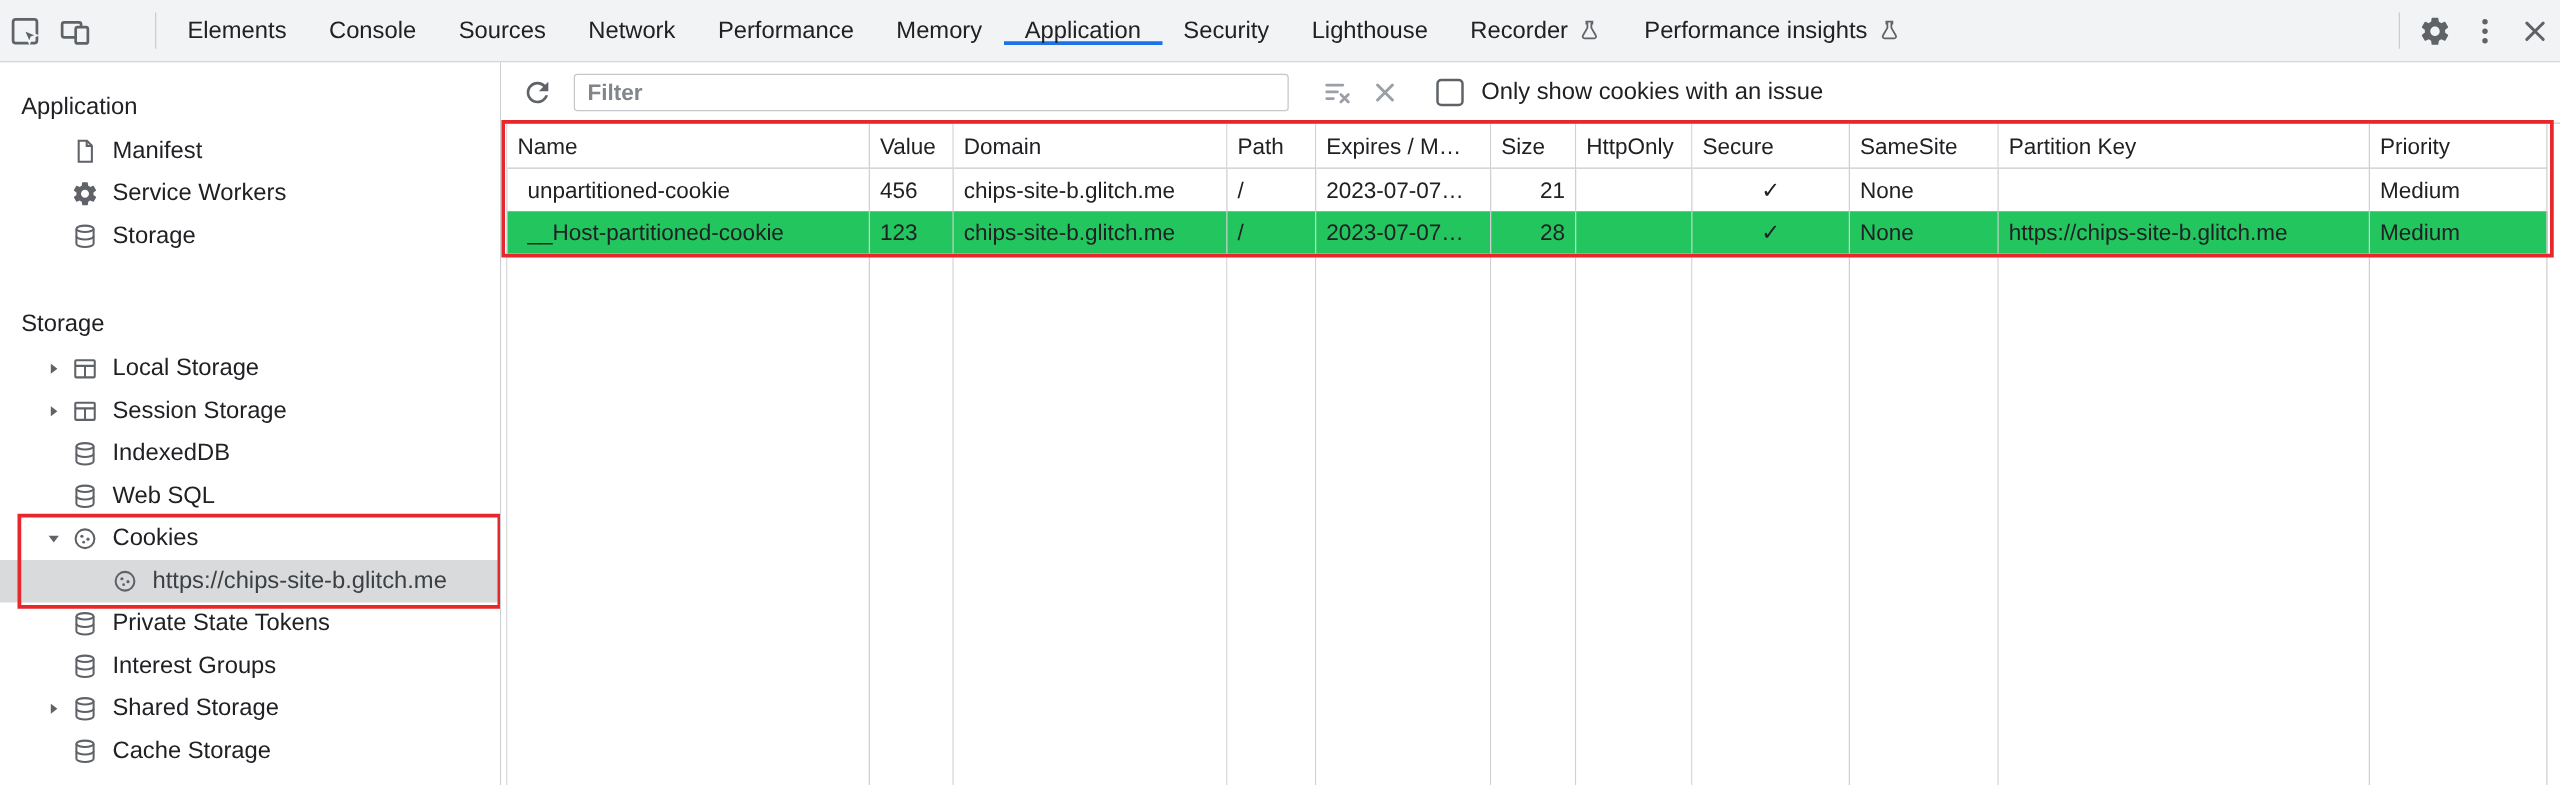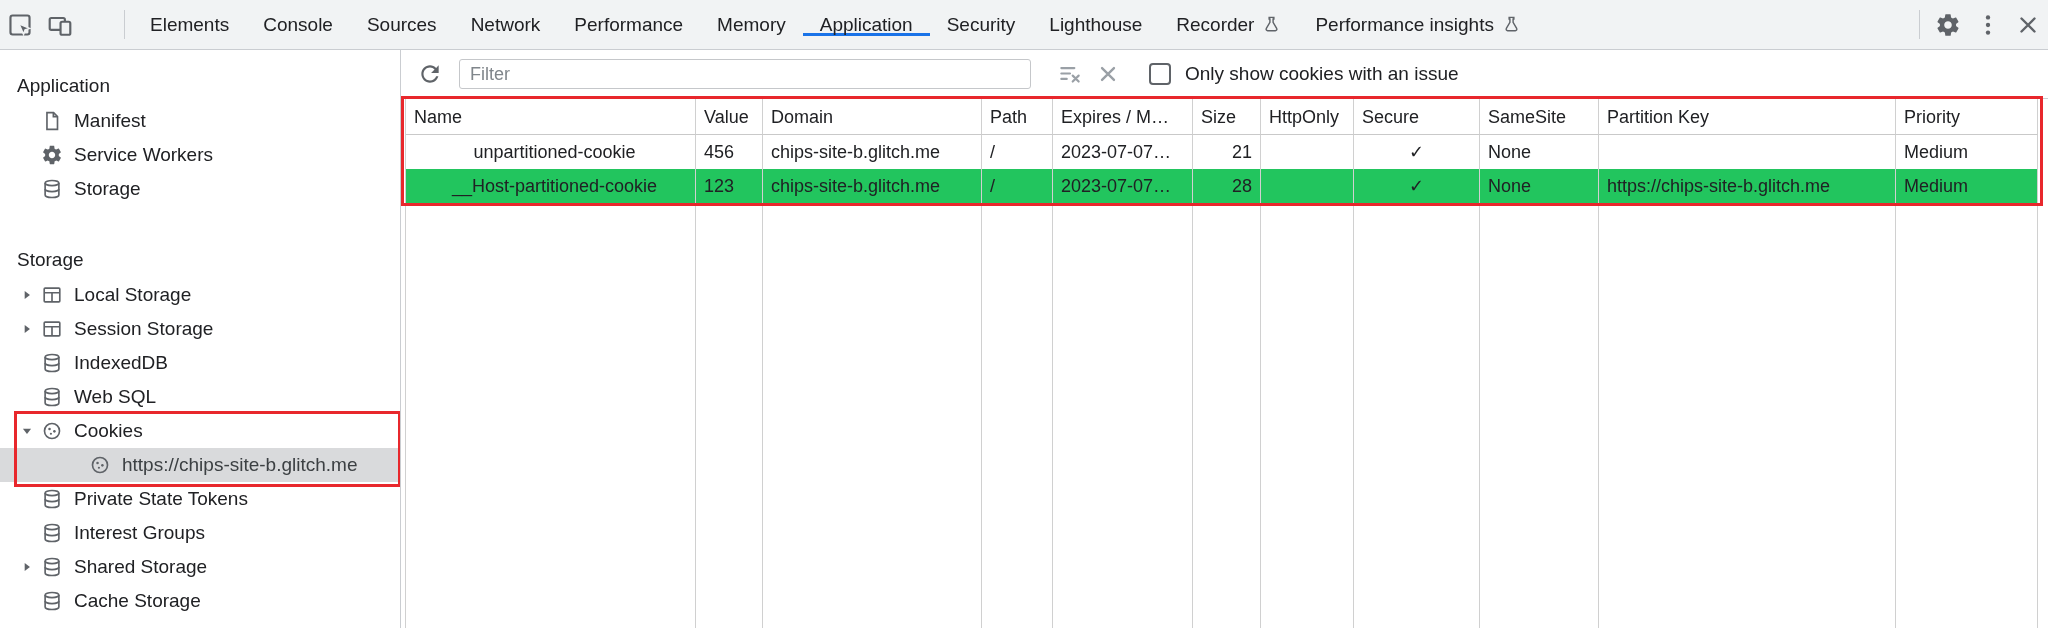--- a/index.html
+++ b/index.html
@@ -30,41 +30,42 @@
   
   .body { display:flex; height:578px; }
 
   
   .sidebar {
     width:401px; box-sizing:border-box; border-right:1px solid #cacdd1;
     position:relative; padding-top:18px; font-size:19px; background:#fff; overflow:hidden;
   }
   .sb-header { height:36px; line-height:36px; padding-left:17px; color:#202124; }
   .sb-header.second { margin-top:36px; }
-  .sb-item { height:34px; display:flex; align-items:center; padding-left:14px; cursor:pointer; white-space:nowrap; }
+  .sb-item { height:34px; display:flex; align-items:center; padding-left:30px; cursor:pointer; white-space:nowrap; }
   .sb-item .tri { width:26px; display:flex; align-items:center; justify-content:center; }
   .sb-item .tri svg { width:14px; height:14px; }
   .sb-icon { width:24px; height:24px; margin-right:10px; display:flex; align-items:center; justify-content:center; }
   .sb-icon svg { width:22px; height:22px; }
   .sb-item.child { padding-left:62px; }
   .sb-item.selected { background:#d9dadc; color:#3c4043; }
 
   
   .main { flex:1; position:relative; background:#fff; overflow:hidden; }
   .pane-toolbar {
     height:49px; box-sizing:border-box; border-bottom:1px solid #cacdd1;
     display:flex; align-items:center; padding-left:14px; background:#fff;
   }
   .tool-icon { width:30px; height:30px; display:flex; align-items:center; justify-content:center; cursor:pointer; }
   .tool-icon svg { width:26px; height:26px; }
   .refresh { margin-right:14px; }
   .filter-input {
     width:572px; height:30px; box-sizing:border-box; border:1px solid #c5c7ca; border-radius:3px;
     padding:0 10px; font-size:18px; color:#202124; background:#fff; outline:none;
     font-family:"Liberation Sans","DejaVu Sans",sans-serif;
+    font-weight:bold;
   }
   .filter-input::placeholder { color:#80868b; }
   .clear-filter { margin-left:24px; }
   .delete-x { margin-left:8px; }
   .checkbox {
     width:22px; height:22px; box-sizing:border-box; margin-left:26px;
     border:2px solid #5f6368; border-radius:4px; background:#fff; cursor:pointer; flex:0 0 auto;
   }
   .checkbox-label { margin-left:14px; font-size:19px; white-space:nowrap; cursor:default; }
 
@@ -79,21 +80,21 @@
   .hcell {
     height:36px; line-height:36px; padding:0 8px; box-sizing:border-box;
     border-right:1px solid #d0d0d0; border-bottom:1px solid #c9c9c9;
     white-space:nowrap; overflow:hidden; background:#fff; cursor:pointer;
   }
   .cell {
     height:34px; line-height:34px; padding:0 8px; box-sizing:border-box;
     border-right:1px solid #d0d0d0; white-space:nowrap; overflow:hidden; cursor:default;
   }
   .row2 { background:#22c55e; }
-  .c0pad { padding-left:16px;text-align:center; }
+  .c0pad { padding-left:16px; }
   .al-r { text-align:right; }
   .al-c { text-align:center; }
   .fcell { height:425px; box-sizing:border-box; border-right:1px solid #d0d0d0; background:#fff; }
 
   
   .red-box { position:absolute; box-sizing:border-box; border:3px solid #e8272c; pointer-events:none; }
   .red-table { top:46px; left:0; width:1642px; height:110px; }
   .red-sidebar { top:361px; left:14px; width:387px; height:76px; }
 </style>
 </head>

